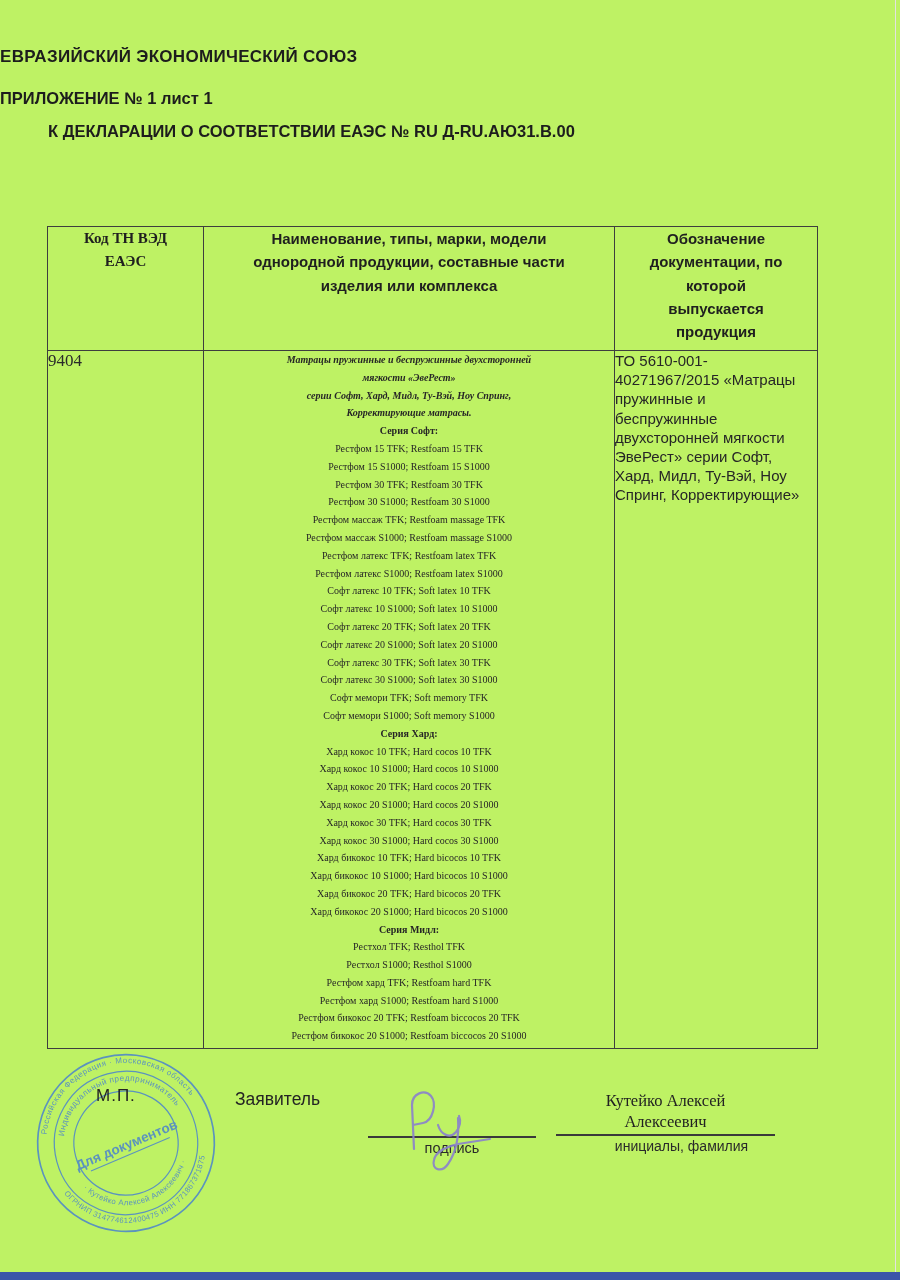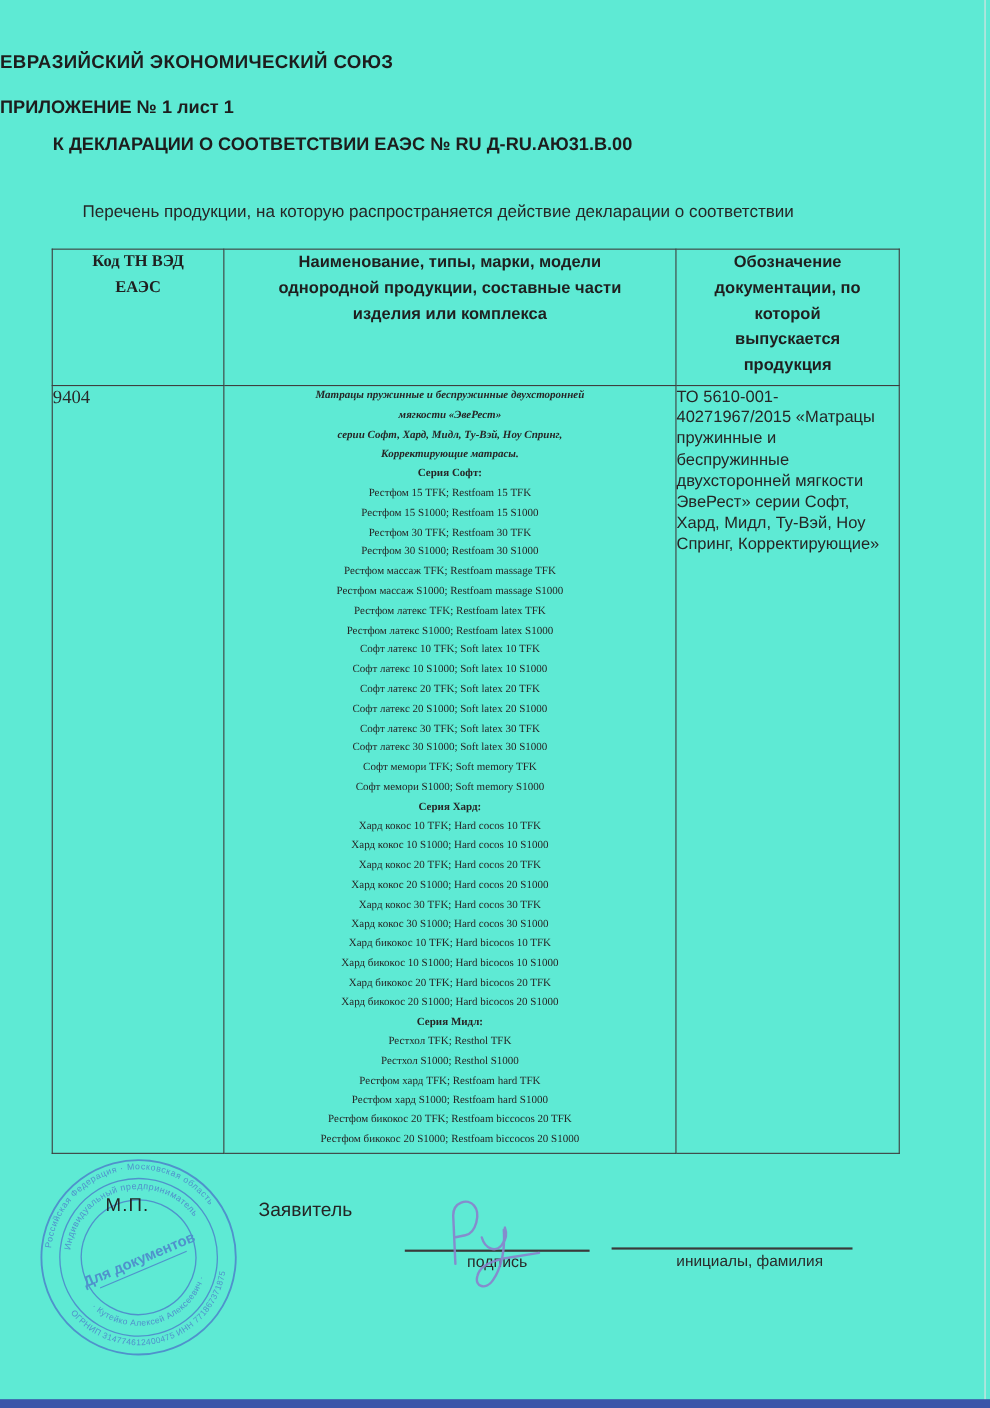--- a/index.html
+++ b/index.html
@@ -1,18 +1,18 @@
 <!DOCTYPE html>
 <html><head>
 <meta charset="utf-8">
 <style>
   html,body{margin:0;padding:0;}
   body{width:900px;height:1280px;position:relative;background:#ffffff;overflow:hidden;
        font-family:"Liberation Sans",sans-serif;color:#222;}
-  .page{position:absolute;inset:0;background:#5eead4;}
+  .page{position:absolute;inset:0;background:#bef264;}
   .h-title{position:absolute;left:0;top:47px;width:100%;font-size:17px;font-weight:bold;letter-spacing:.3px;color:#1d1d1d;}
   .h-appendix{position:absolute;left:0;top:89px;width:100%;font-size:16.5px;font-weight:bold;color:#1d1d1d;}
   .h-declaration{position:absolute;left:0;top:122px;width:100%;font-size:16.5px;font-weight:bold;color:#1d1d1d;padding-left:48px;}
   .h-intro{position:absolute;left:75px;top:184px;width:780px;font-size:15.5px;color:#262626;text-align:left;}
 
   
   table.product-table{position:absolute;left:47px;top:226px;width:767px;border-collapse:collapse;table-layout:fixed;}
   table.product-table th,table.product-table td{border:1.6px solid #3e3e3e;vertical-align:top;padding:0;}
   th{font-size:15px;font-weight:bold;color:#1f1f1f;line-height:1.55;vertical-align:middle;}
   th .hwrap{margin:0 auto;}
@@ -50,21 +50,20 @@
   .stamp-text{font-family:"Liberation Sans",sans-serif;}
 </style>
 </head>
 <body>
 
 <div class="page">
 
   <div class="h-title">ЕВРАЗИЙСКИЙ ЭКОНОМИЧЕСКИЙ СОЮЗ</div>
   <div class="h-appendix">ПРИЛОЖЕНИЕ № 1 лист 1</div>
   <div class="h-declaration">К ДЕКЛАРАЦИИ О СООТВЕТСТВИИ ЕАЭС № RU Д-RU.АЮ31.В.00</div>
-  <div class="h-intro">Перечень продукции, на которую распространяется действие декларации о соответствии</div>
 
   <table class="product-table">
     <thead>
       <tr class="hdr-row">
         <th class="c1">
             <div class="hwrap">Код ТН ВЭД ЕАЭС</div>
           </th>
         <th class="c2">
             <div class="hwrap">Наименование, типы, марки, модели однородной продукции, составные части изделия или комплекса</div>
           </th>
@@ -170,18 +169,22 @@
     <g fill="none" stroke="#8a82cd" stroke-width="2.2" stroke-linecap="round" opacity="0.9">
       <path d="M16 64 L14 20 C14 8 27 4 33 11 C39 18 35 36 25 38 L15 40"></path>
       <path d="M40 40 C43 50 52 54 58 47 C62 42 63 36 61 31"></path>
       <path d="M60 33 C61 48 59 66 50 79 C44 88 33 85 36 75 C38 66 48 62 60 59 L92 54"></path>
     </g>
   </svg>
 
   <div class="sig-line"></div>
   <div class="sig-caption">подпись</div>
 
+  <div class="name-block">
+    <div>Кутейко Алексей</div>
+    <div>Алексеевич</div>
+  </div>
   <div class="name-line"></div>
   <div class="name-caption">инициалы, фамилия</div>
 
   <div class="edge-shadow"></div>
   <div class="bottom-bar" id="bottom-bar" style="background: rgb(59, 85, 169);"></div>
 </div>
 
 </body></html>

